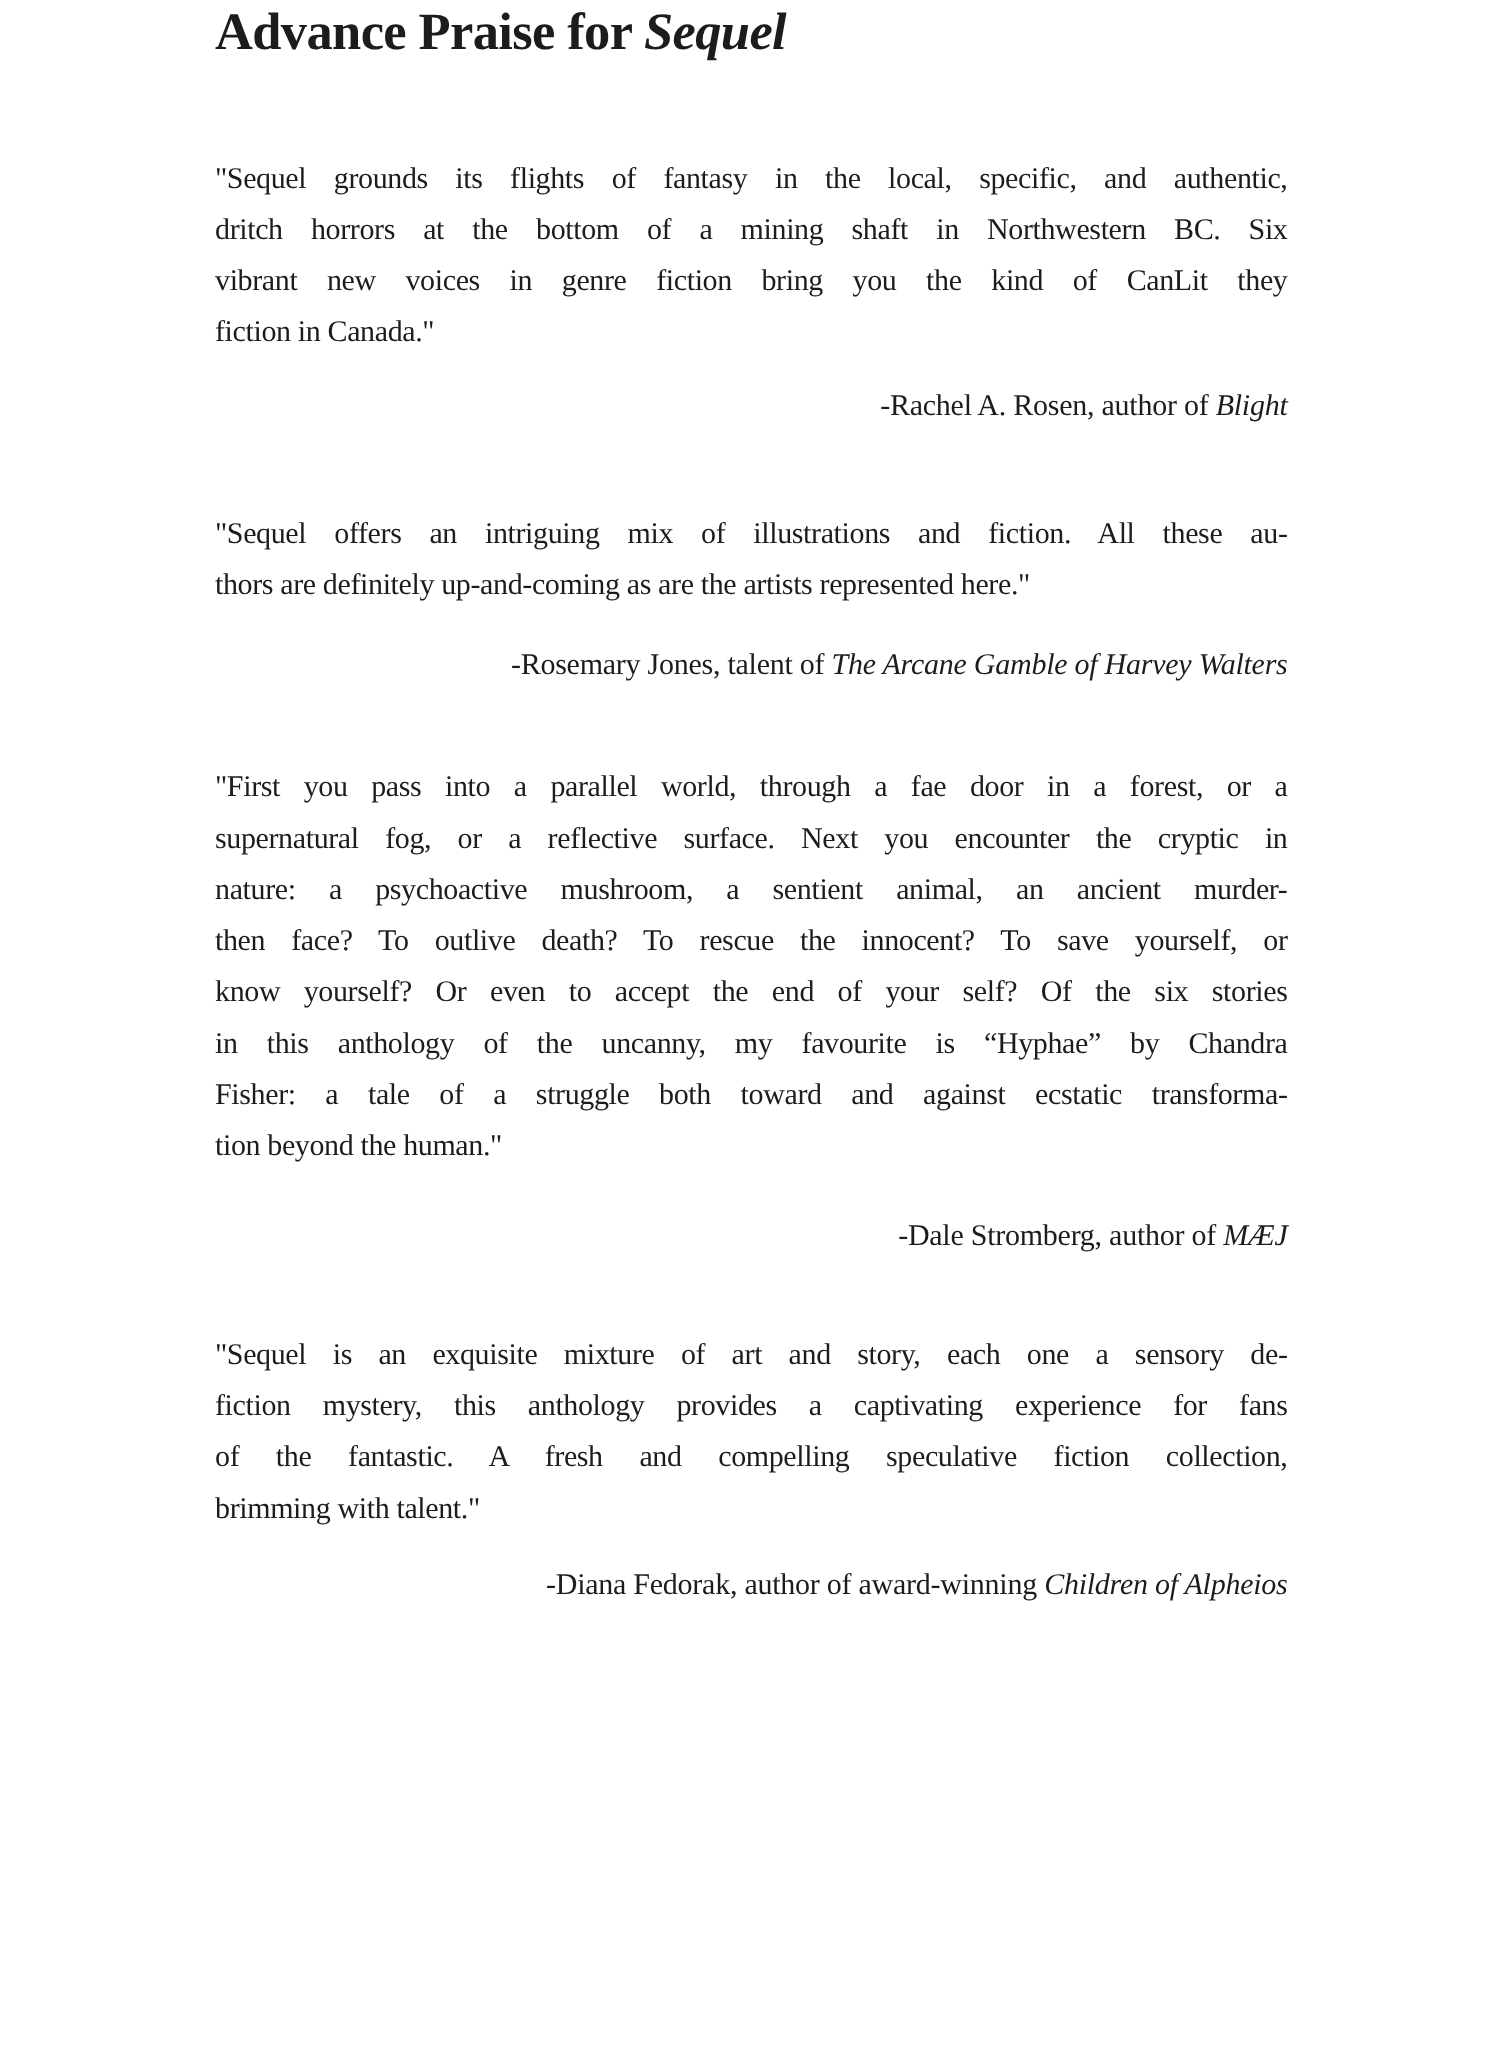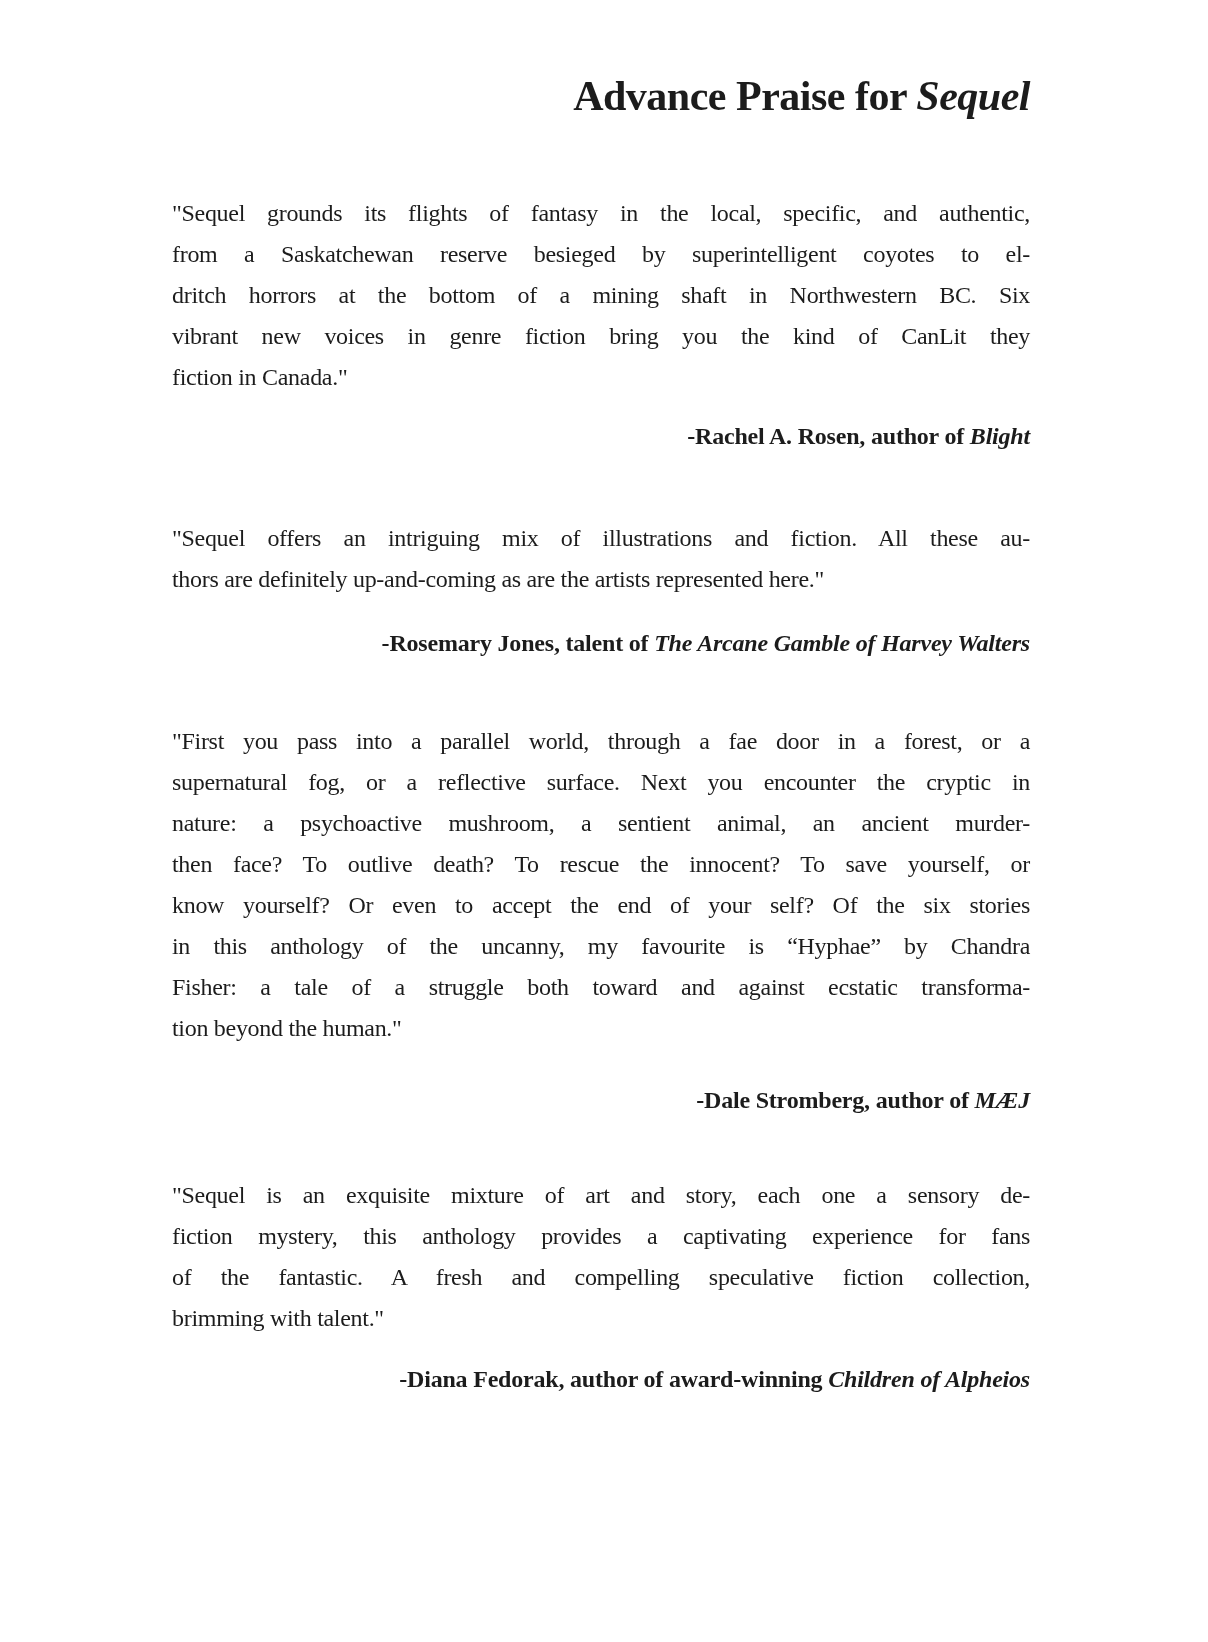--- a/index.html
+++ b/index.html
@@ -11,24 +11,23 @@
     color: #1c1c1c;
     overflow: hidden;
   }
   .page {
     width: 1208px;
     height: 1642px;
     padding-left: 172px;
     padding-right: 178px; 
   }
   .page-title {
-    margin-top: 70px;
     font-size: 42px;
     line-height: 52px;
-    text-align: right;
+    text-align: left;
     letter-spacing: -0.5px;
     white-space: nowrap;
   }
   .page-title .book-name {
     font-weight: bold;
     font-style: italic;
   }
   .quote {
     font-size: 24px;
     letter-spacing: -0.3px;
@@ -37,21 +36,21 @@
     line-height: 41px;
     text-align: justify;
     text-align-last: justify;
   }
   .quote .qline:last-child {
     text-align-last: left;
   }
   .attribution {
     font-size: 24px;
     line-height: 41px;
-    font-weight: bold;
+    font-weight: normal;
     text-align: right;
     letter-spacing: -0.2px;
   }
   .attribution .work { font-style: italic; }
   
   .quote-1 { margin-top: 71px; }
   .attr-1  { margin-top: 18px; }
   .quote-2 { margin-top: 61px; }
   .attr-2  { margin-top: 23px; }
   .quote-3 { margin-top: 57px; }
@@ -61,21 +60,20 @@
 </style>
 </head>
 <body>
 
 <div class="page">
 
   <h1 class="page-title"><span>Advance Praise for </span><span class="book-name">Sequel</span></h1>
 
   <div class="quote quote-1">
       <div class="qline">"Sequel grounds its flights of fantasy in the local, specific, and authentic,</div>
-      <div class="qline">from a Saskatchewan reserve besieged by superintelligent coyotes to el-</div>
       <div class="qline">dritch horrors at the bottom of a mining shaft in Northwestern BC. Six</div>
       <div class="qline">vibrant new voices in genre fiction bring you the kind of CanLit they</div>
       <div class="qline">fiction in Canada."</div>
     </div>
   <div class="attribution attr-1"><span>-Rachel A. Rosen, author of </span><span class="work">Blight</span></div>
 
   <div class="quote quote-2">
       <div class="qline">"Sequel offers an intriguing mix of illustrations and fiction. All these au-</div>
       <div class="qline">thors are definitely up-and-coming as are the artists represented here."</div>
     </div>

